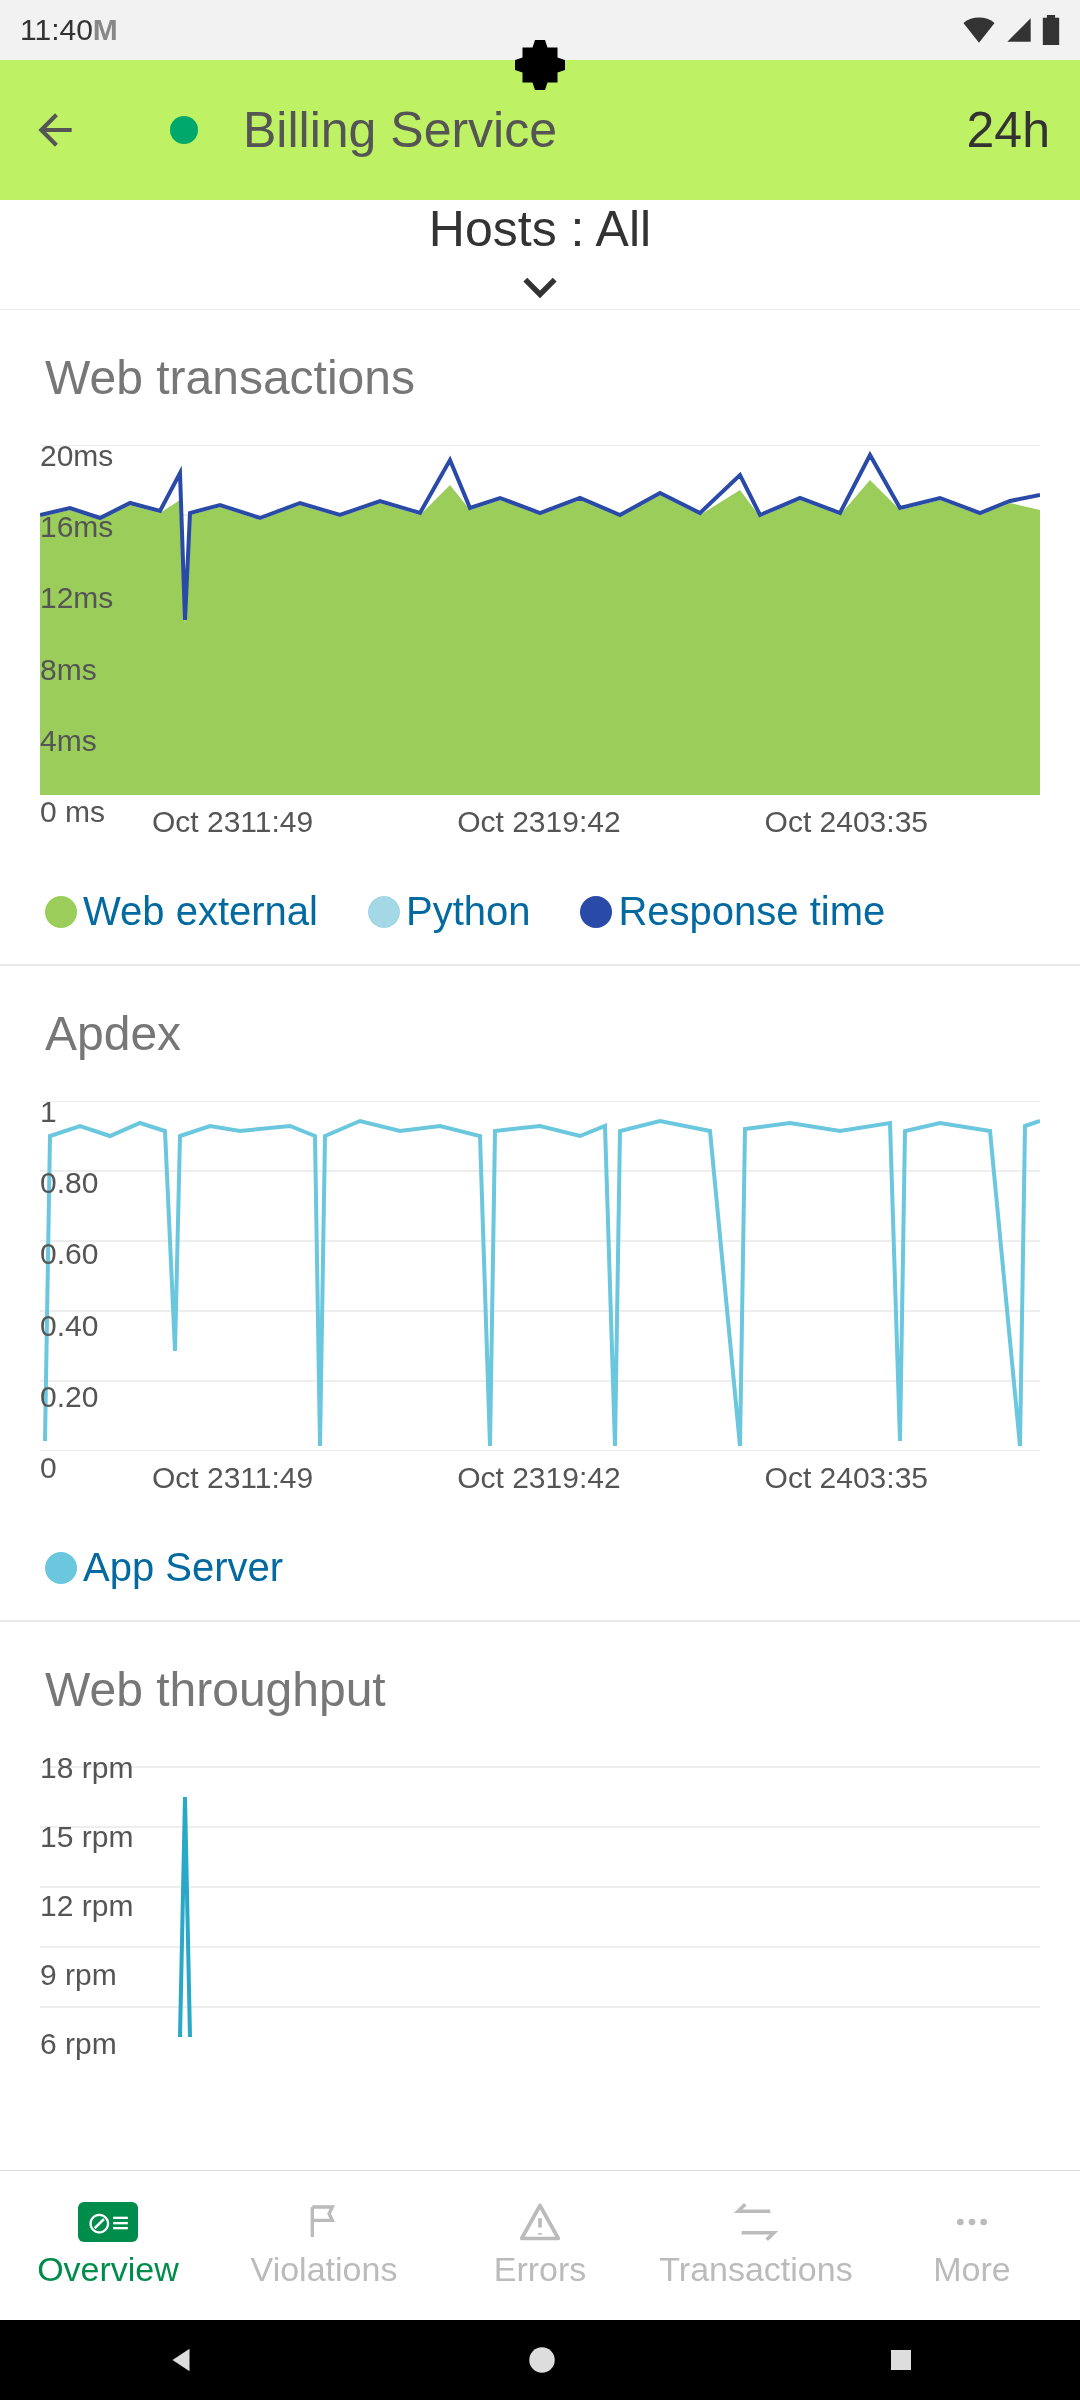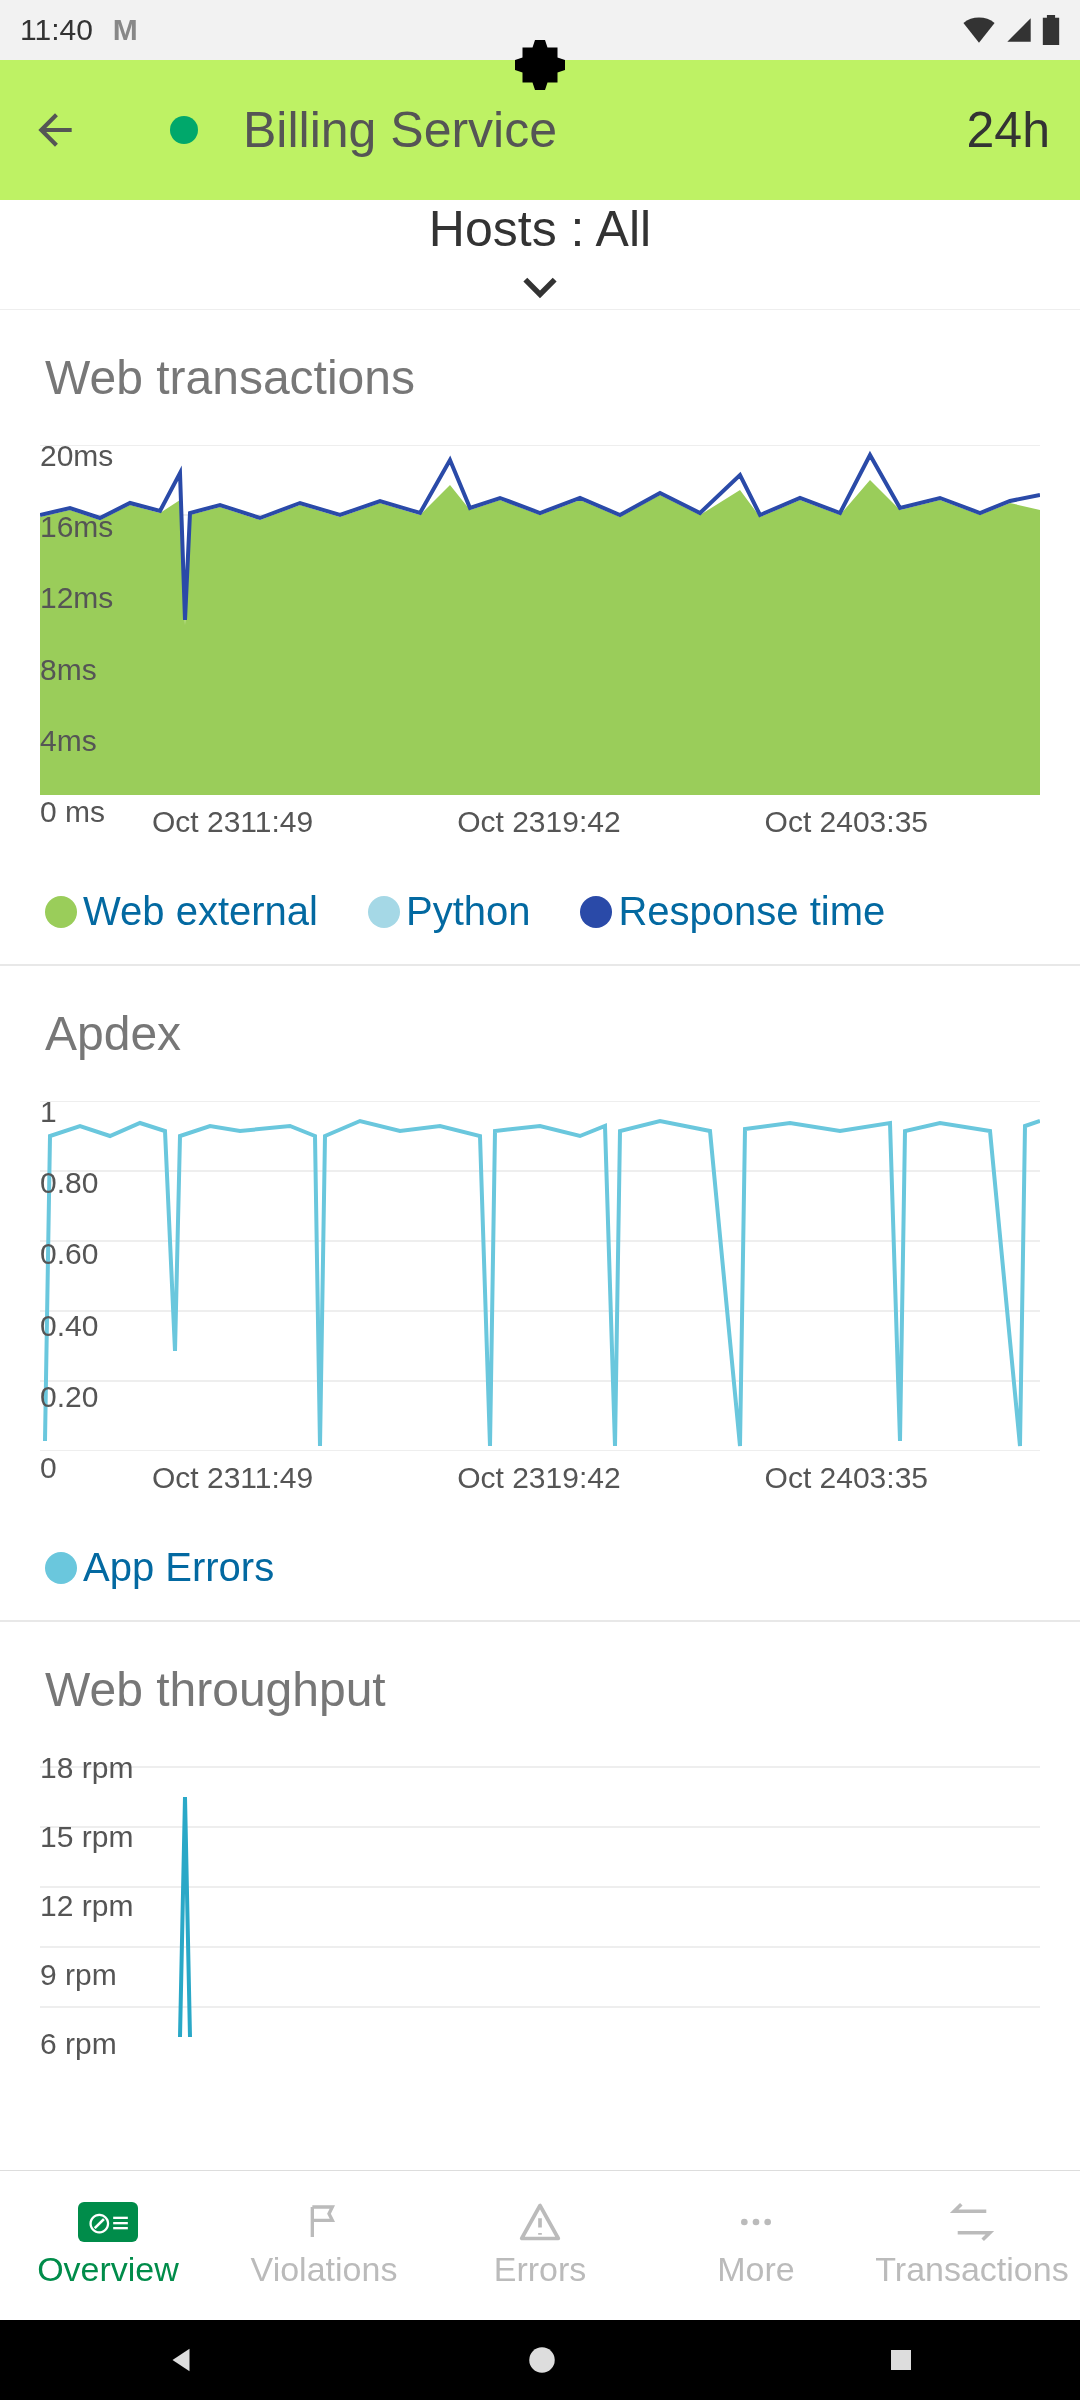--- a/index.html
+++ b/index.html
@@ -1,18 +1,18 @@
 <!DOCTYPE html>
 <html><head>
 <meta charset="utf-8">
 <style>
   * { box-sizing: border-box; margin: 0; padding: 0; }
   html, body { width: 1080px; height: 2400px; font-family: -apple-system, Helvetica, Arial, sans-serif; background: #fff; }
   .status-bar { height: 60px; background: #f2f2f2; display: flex; align-items: center; justify-content: space-between; padding: 0 20px; font-size: 30px; color: #333; }
-  .status-left { display: flex; align-items: center; gap: 20px; }
+  .status-left { display: flex; align-items: center; }
   .status-right { display: flex; align-items: center; gap: 10px; }
   .gear-icon { width: 50px; height: 50px; background: #000; clip-path: polygon(40% 0%, 60% 0%, 65% 15%, 85% 15%, 85% 35%, 100% 40%, 100% 60%, 85% 65%, 85% 85%, 65% 85%, 60% 100%, 40% 100%, 35% 85%, 15% 85%, 15% 65%, 0% 60%, 0% 40%, 15% 35%, 15% 15%, 35% 15%); position: absolute; left: 515px; top: 40px; }
   .header { height: 140px; background: #bef264; display: flex; align-items: center; padding: 0 30px; gap: 30px; }
   .back-arrow { font-size: 50px; color: #444; }
   .status-dot { width: 28px; height: 28px; border-radius: 50%; background: #00a86b; margin-left: 60px; }
   .header-title { font-size: 50px; color: #555; font-weight: 400; margin-left: 15px; flex: 1; }
   .time-range { font-size: 50px; color: #333; }
   .hosts-row { height: 110px; display: flex; align-items: center; justify-content: space-between; padding: 0 30px; border-bottom: 1px solid #eee; flex-direction: column; }
   .hosts-label { font-size: 50px; color: #333; }
   .chevron { font-size: 44px; color: #333; }
@@ -170,21 +170,21 @@
         <span>19:42</span>
       </div>
     <div class="x-tick">
         <span>Oct 24</span>
         <span>03:35</span>
       </div>
   </div>
   <div class="legend">
     <div class="legend-item">
         <span class="legend-dot" style="background:#6ac7dd"></span>
-        <span>App Errors</span>
+        <span>App Server</span>
       </div>
   </div>
 </div>
 
 <div class="section">
   <div class="section-title">Web  throughput</div>
   <div class="chart-container" style="height:280px">
     <svg class="chart-area" viewBox="0 0 1000 280" preserveAspectRatio="none">
       <line x1="0" y1="10" x2="1000" y2="10" stroke="#ddd"></line>
       <line x1="0" y1="70" x2="1000" y2="70" stroke="#ddd"></line>
@@ -219,36 +219,36 @@
   <div class="nav-item">
     <span class="nav-icon">
         <svg width="44" height="44" viewBox="0 0 24 24">
           <path d="M12 3L2 21h20L12 3z M12 10v5 M12 18v1" stroke="#bbb" stroke-width="2" fill="none" stroke-linejoin="round"></path>
         </svg>
       </span>
     <span>Errors</span>
   </div>
   <div class="nav-item">
     <span class="nav-icon">
+        <svg width="50" height="44" viewBox="0 0 28 24">
+          <path d="M22 6H4l4-4M6 18h18l-4 4" stroke="#bbb" stroke-width="2" fill="none"></path>
+        </svg>
+      </span>
+    <span>Transactions</span>
+  </div>
+  <div class="nav-item">
+    <span class="nav-icon">
         <svg width="40" height="44" viewBox="0 0 24 24">
           <circle cx="5" cy="12" r="2" fill="#bbb"></circle>
           <circle cx="12" cy="12" r="2" fill="#bbb"></circle>
           <circle cx="19" cy="12" r="2" fill="#bbb"></circle>
         </svg>
       </span>
     <span>More</span>
   </div>
-  <div class="nav-item">
-    <span class="nav-icon">
-        <svg width="50" height="44" viewBox="0 0 28 24">
-          <path d="M22 6H4l4-4M6 18h18l-4 4" stroke="#bbb" stroke-width="2" fill="none"></path>
-        </svg>
-      </span>
-    <span>Transactions</span>
-  </div>
 </div>
 
 <div class="sys-nav">
   <span>
       <svg width="34" height="34" viewBox="0 0 24 24">
         <path d="M18 4v16L6 12z" fill="#ddd"></path>
       </svg>
     </span>
   <span>
       <svg width="34" height="34" viewBox="0 0 24 24">

